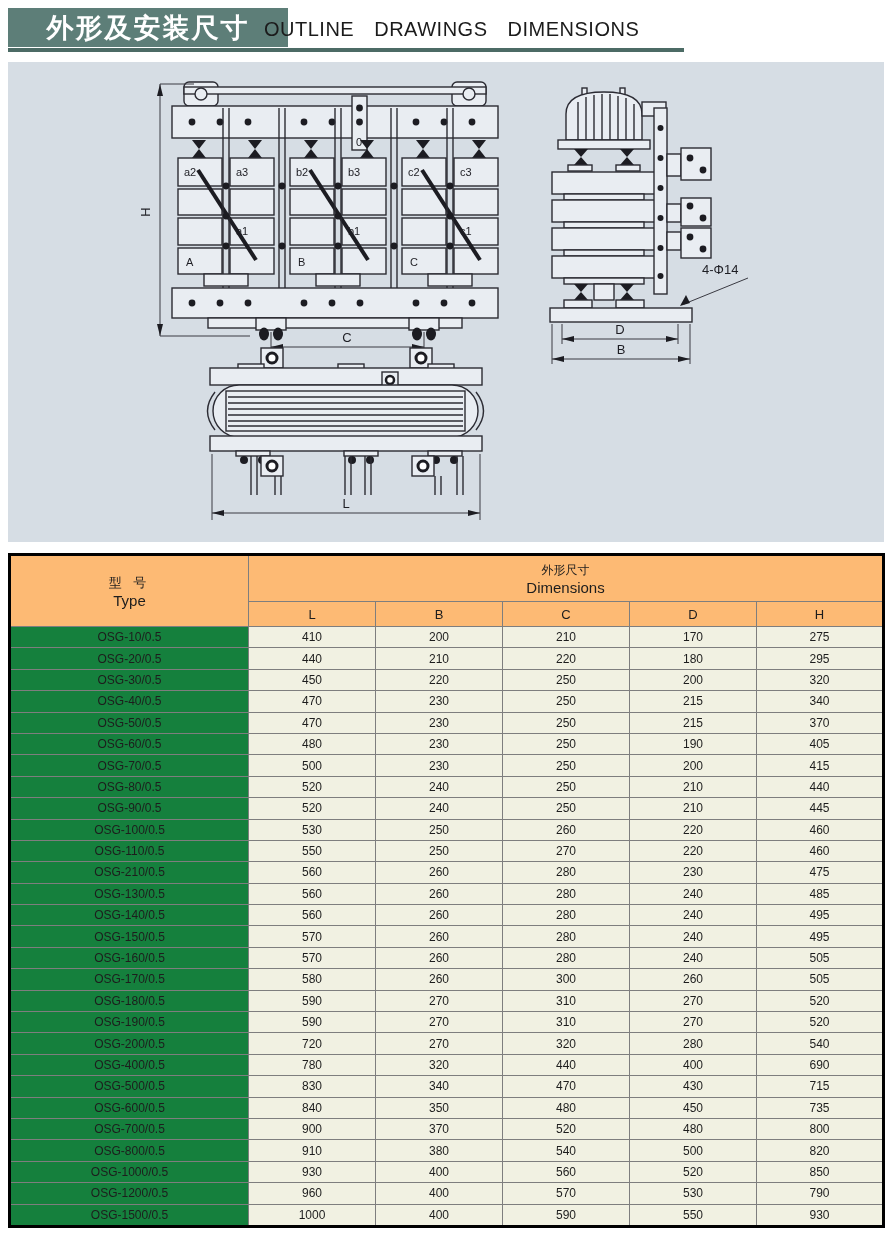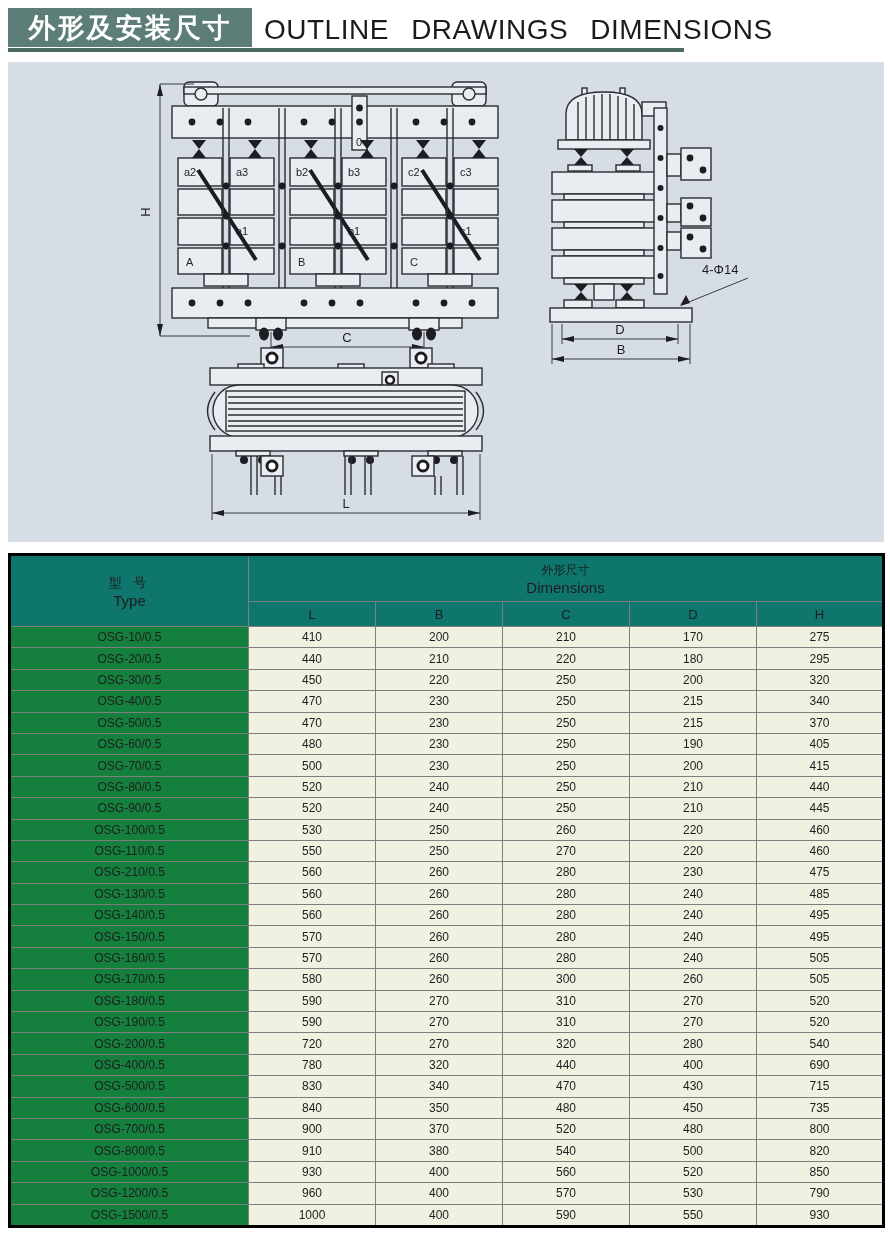--- a/index.html
+++ b/index.html
@@ -4,29 +4,29 @@
 <style>
   html,body{margin:0;padding:0;background:#ffffff;}
   body{
     width:890px;height:1233px;position:relative;
     font-family:"Liberation Sans", sans-serif;
     color:#212121;overflow:hidden;
   }
   
   .hdr{position:absolute;left:8px;top:8px;width:874px;height:44px;}
   .hdr-badge{
-    position:absolute;left:0;top:0;width:244px;height:39px;
+    position:absolute;left:0;top:0;width:280px;height:39px;
     background:#5d7e78;color:#ffffff;
     display:flex;align-items:center;justify-content:center;
     font-size:27px;font-weight:bold;letter-spacing:2px;
   }
   .hdr-title{
     position:absolute;left:256px;top:2px;height:39px;
     display:flex;align-items:center;
-    font-size:28px;font-weight:500;color:#1b1b1b;
+    font-size:20px;font-weight:500;color:#1b1b1b;
     letter-spacing:0.5px;word-spacing:14px;white-space:nowrap;
   }
   .hdr-underline{
     position:absolute;left:0;top:40px;width:676px;height:4px;background:#4c6b65;
   }
   
   .panel{
     position:absolute;left:8px;top:62px;width:876px;height:480px;
     background:#d6dde4;
   }
@@ -42,21 +42,21 @@
     position:absolute;left:8px;top:553px;width:874px;
     border-collapse:collapse;table-layout:fixed;
     border:3px solid #000;
     font-size:12px;
   }
   table.dims th, table.dims td{
     border:1px solid #7e7e7e;
     text-align:center;vertical-align:middle;
     padding:0;
   }
-  table.dims thead th{background:#0f766e;font-weight:normal;color:#1d1d1d;margin-top:8px;}
+  table.dims thead th{background:#fdba74;font-weight:normal;color:#1d1d1d;margin-top:8px;}
   th.type-h{font-size:13px;letter-spacing:4px;}
   .th-sub{font-size:15px;letter-spacing:0;}
   tr.cols-row th{height:24px;font-size:13px;}
   tr.merged-row th{height:45px;}
   td.type-cell{background:#15803d;height:20.4px;color:#1d1d1d;}
   td.val-cell{background:#f1f1e2;color:#1d1d1d;}
 </style>
 </head>
 <body>
 

